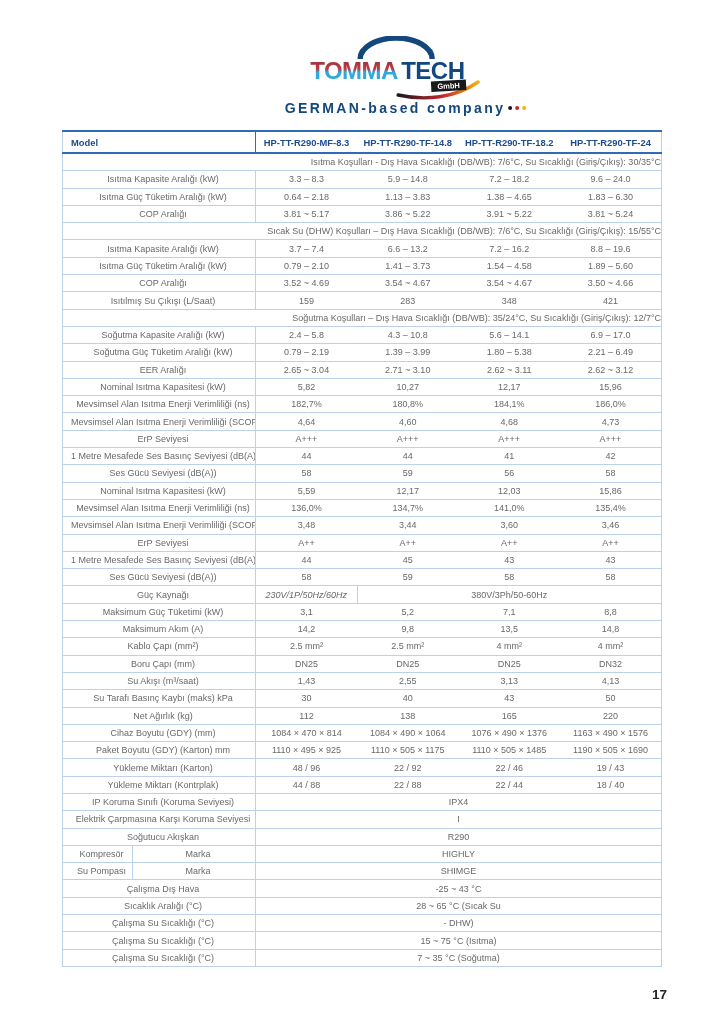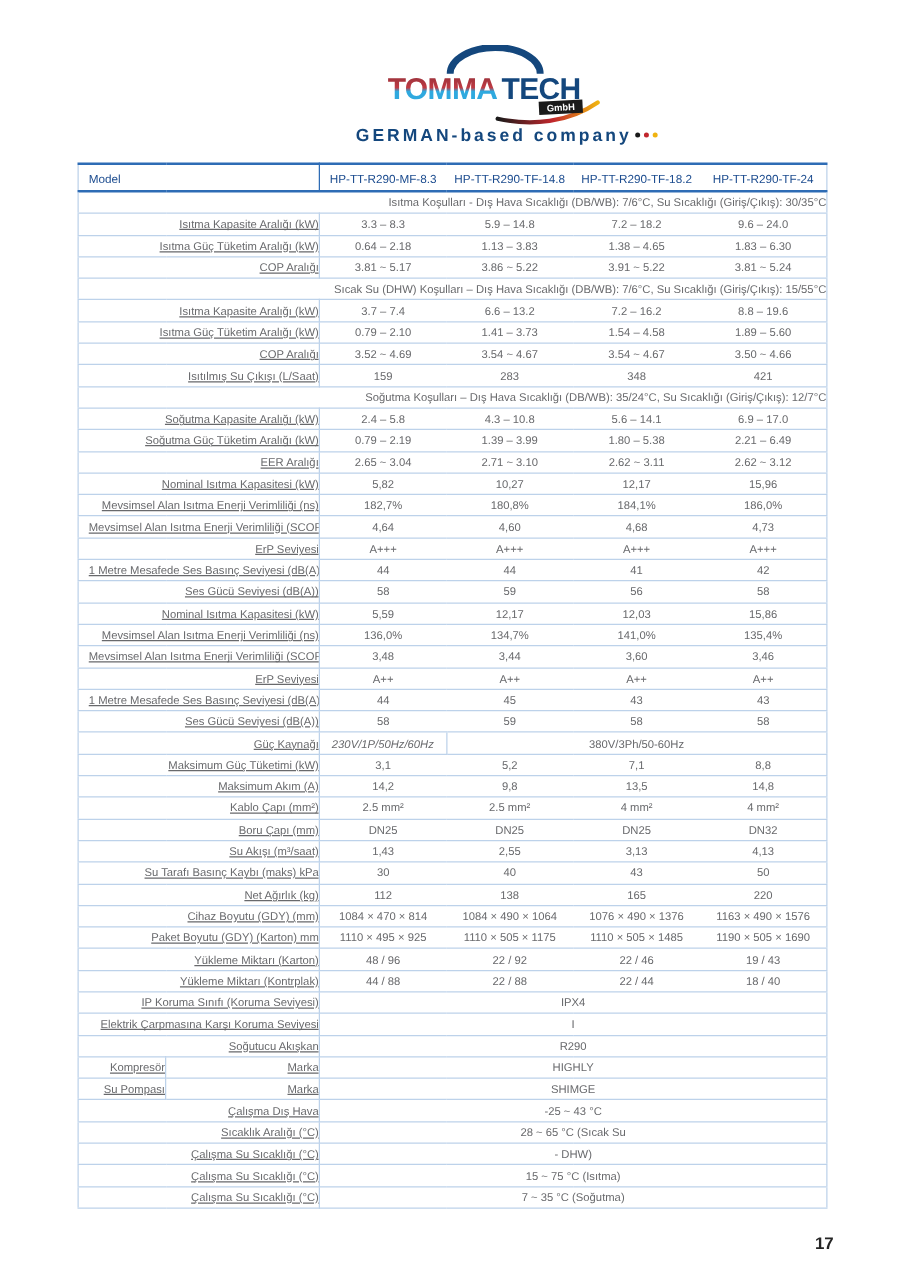--- a/index.html
+++ b/index.html
@@ -21,30 +21,30 @@
   .dot-red{background:#c1272d;}
   .dot-yellow{background:#f0b310;}
   
   .spec-table{
     position:absolute;left:62px;top:130px;width:599px;
     border-collapse:collapse;table-layout:fixed;
     font-size:9px;color:#68696c;
     border:1px solid #bdd2ea;border-top:2.5px solid #2e6cb5;
   }
   .spec-table thead th{
-    height:20px;font-weight:normal;color:#1c4c8f;font-size:9.4px;
+    height:20px;font-weight:bold;color:#1c4c8f;font-size:9.4px;
     border-bottom:2px solid #2e6cb5;white-space:nowrap;overflow:hidden;padding:0;
   }
   .th-label{text-align:left;padding-left:8px !important;font-size:10px;border-right:1.5px solid #2e6cb5;}
   .th-model{text-align:center;}
   .spec-table tbody td{
     height:16.3px;border-bottom:1px solid #bdd2ea;padding:0;
     white-space:nowrap;overflow:hidden;vertical-align:middle;
   }
-  .spec-table td.label{text-align:right;padding-left:8px;border-right:1px solid #bdd2ea;text-decoration:underline;}
+  .spec-table td.label{text-align:center;padding-left:8px;border-right:1px solid #bdd2ea;}
   .spec-table td.sub{border-right:1px solid #bdd2ea;}
   .spec-table td.val{text-align:center;}
   .spec-table td.vdiv{border-right:1px solid #bdd2ea;font-style:italic;}
   .spec-table td.section{text-align:right;padding-left:24px;}
   
   .page-number{position:absolute;top:987px;right:56px;font-size:13.5px;font-weight:bold;color:#252525;}
 </style>
 </head>
 <body>
 

